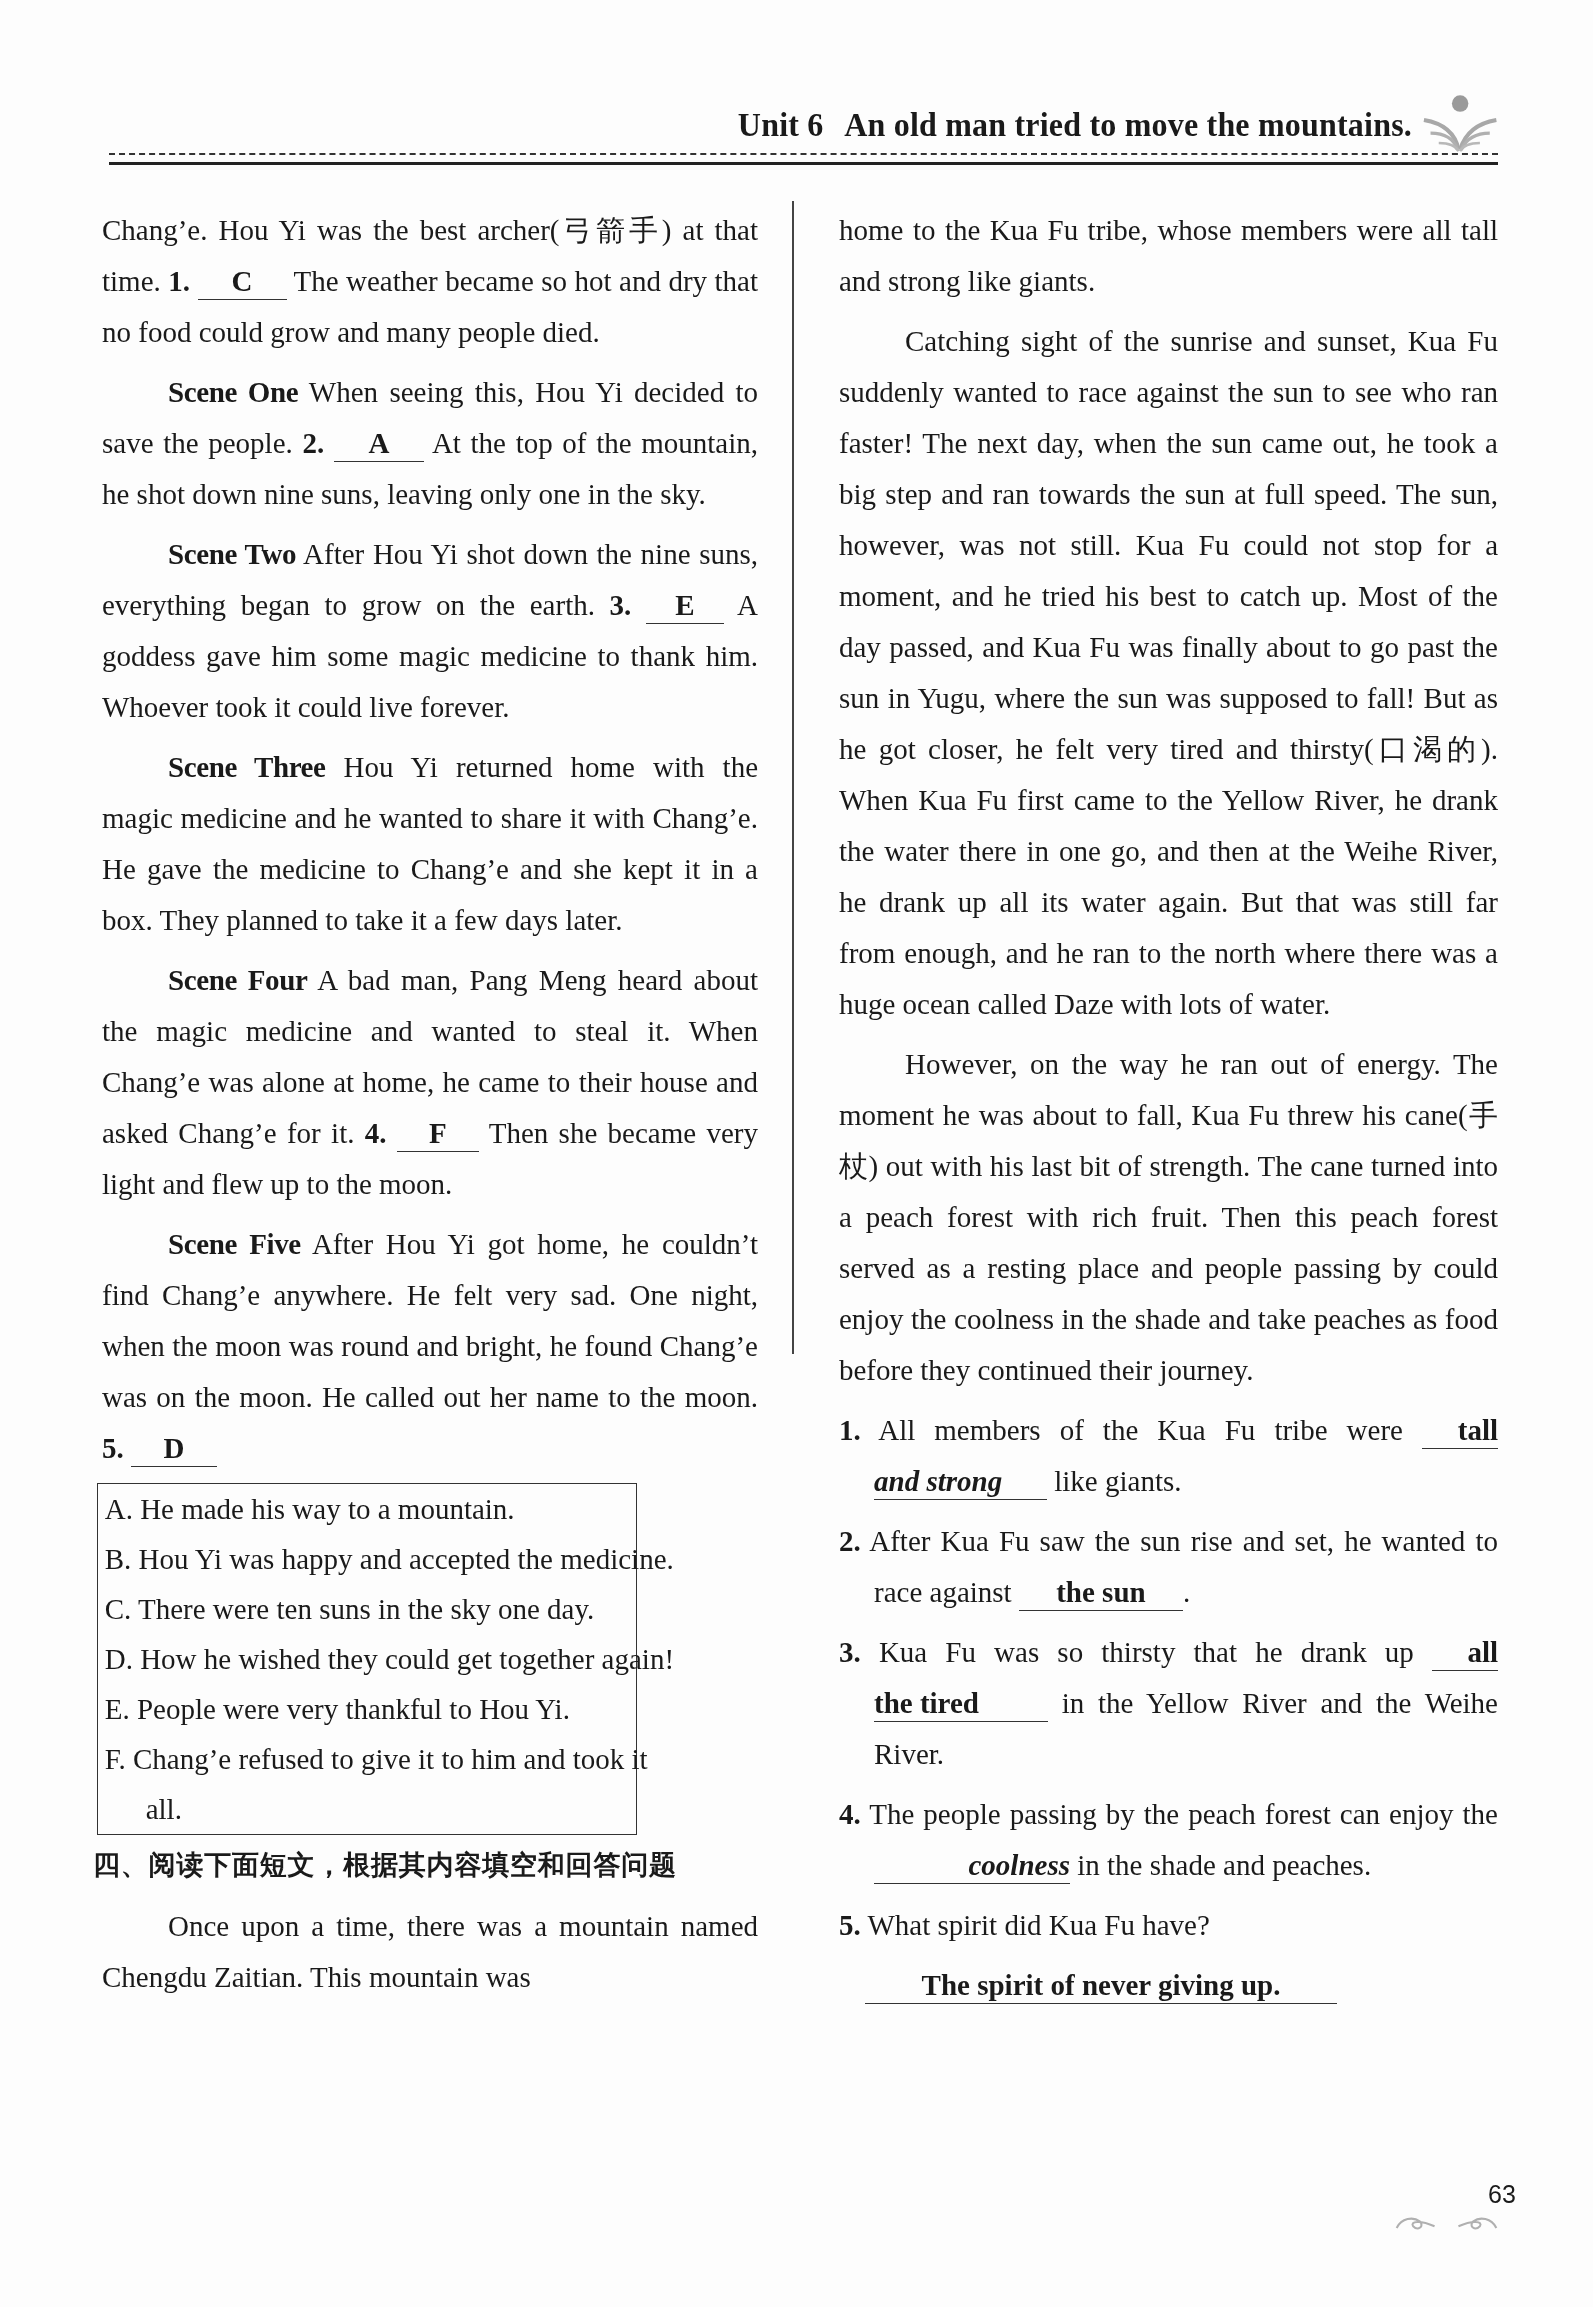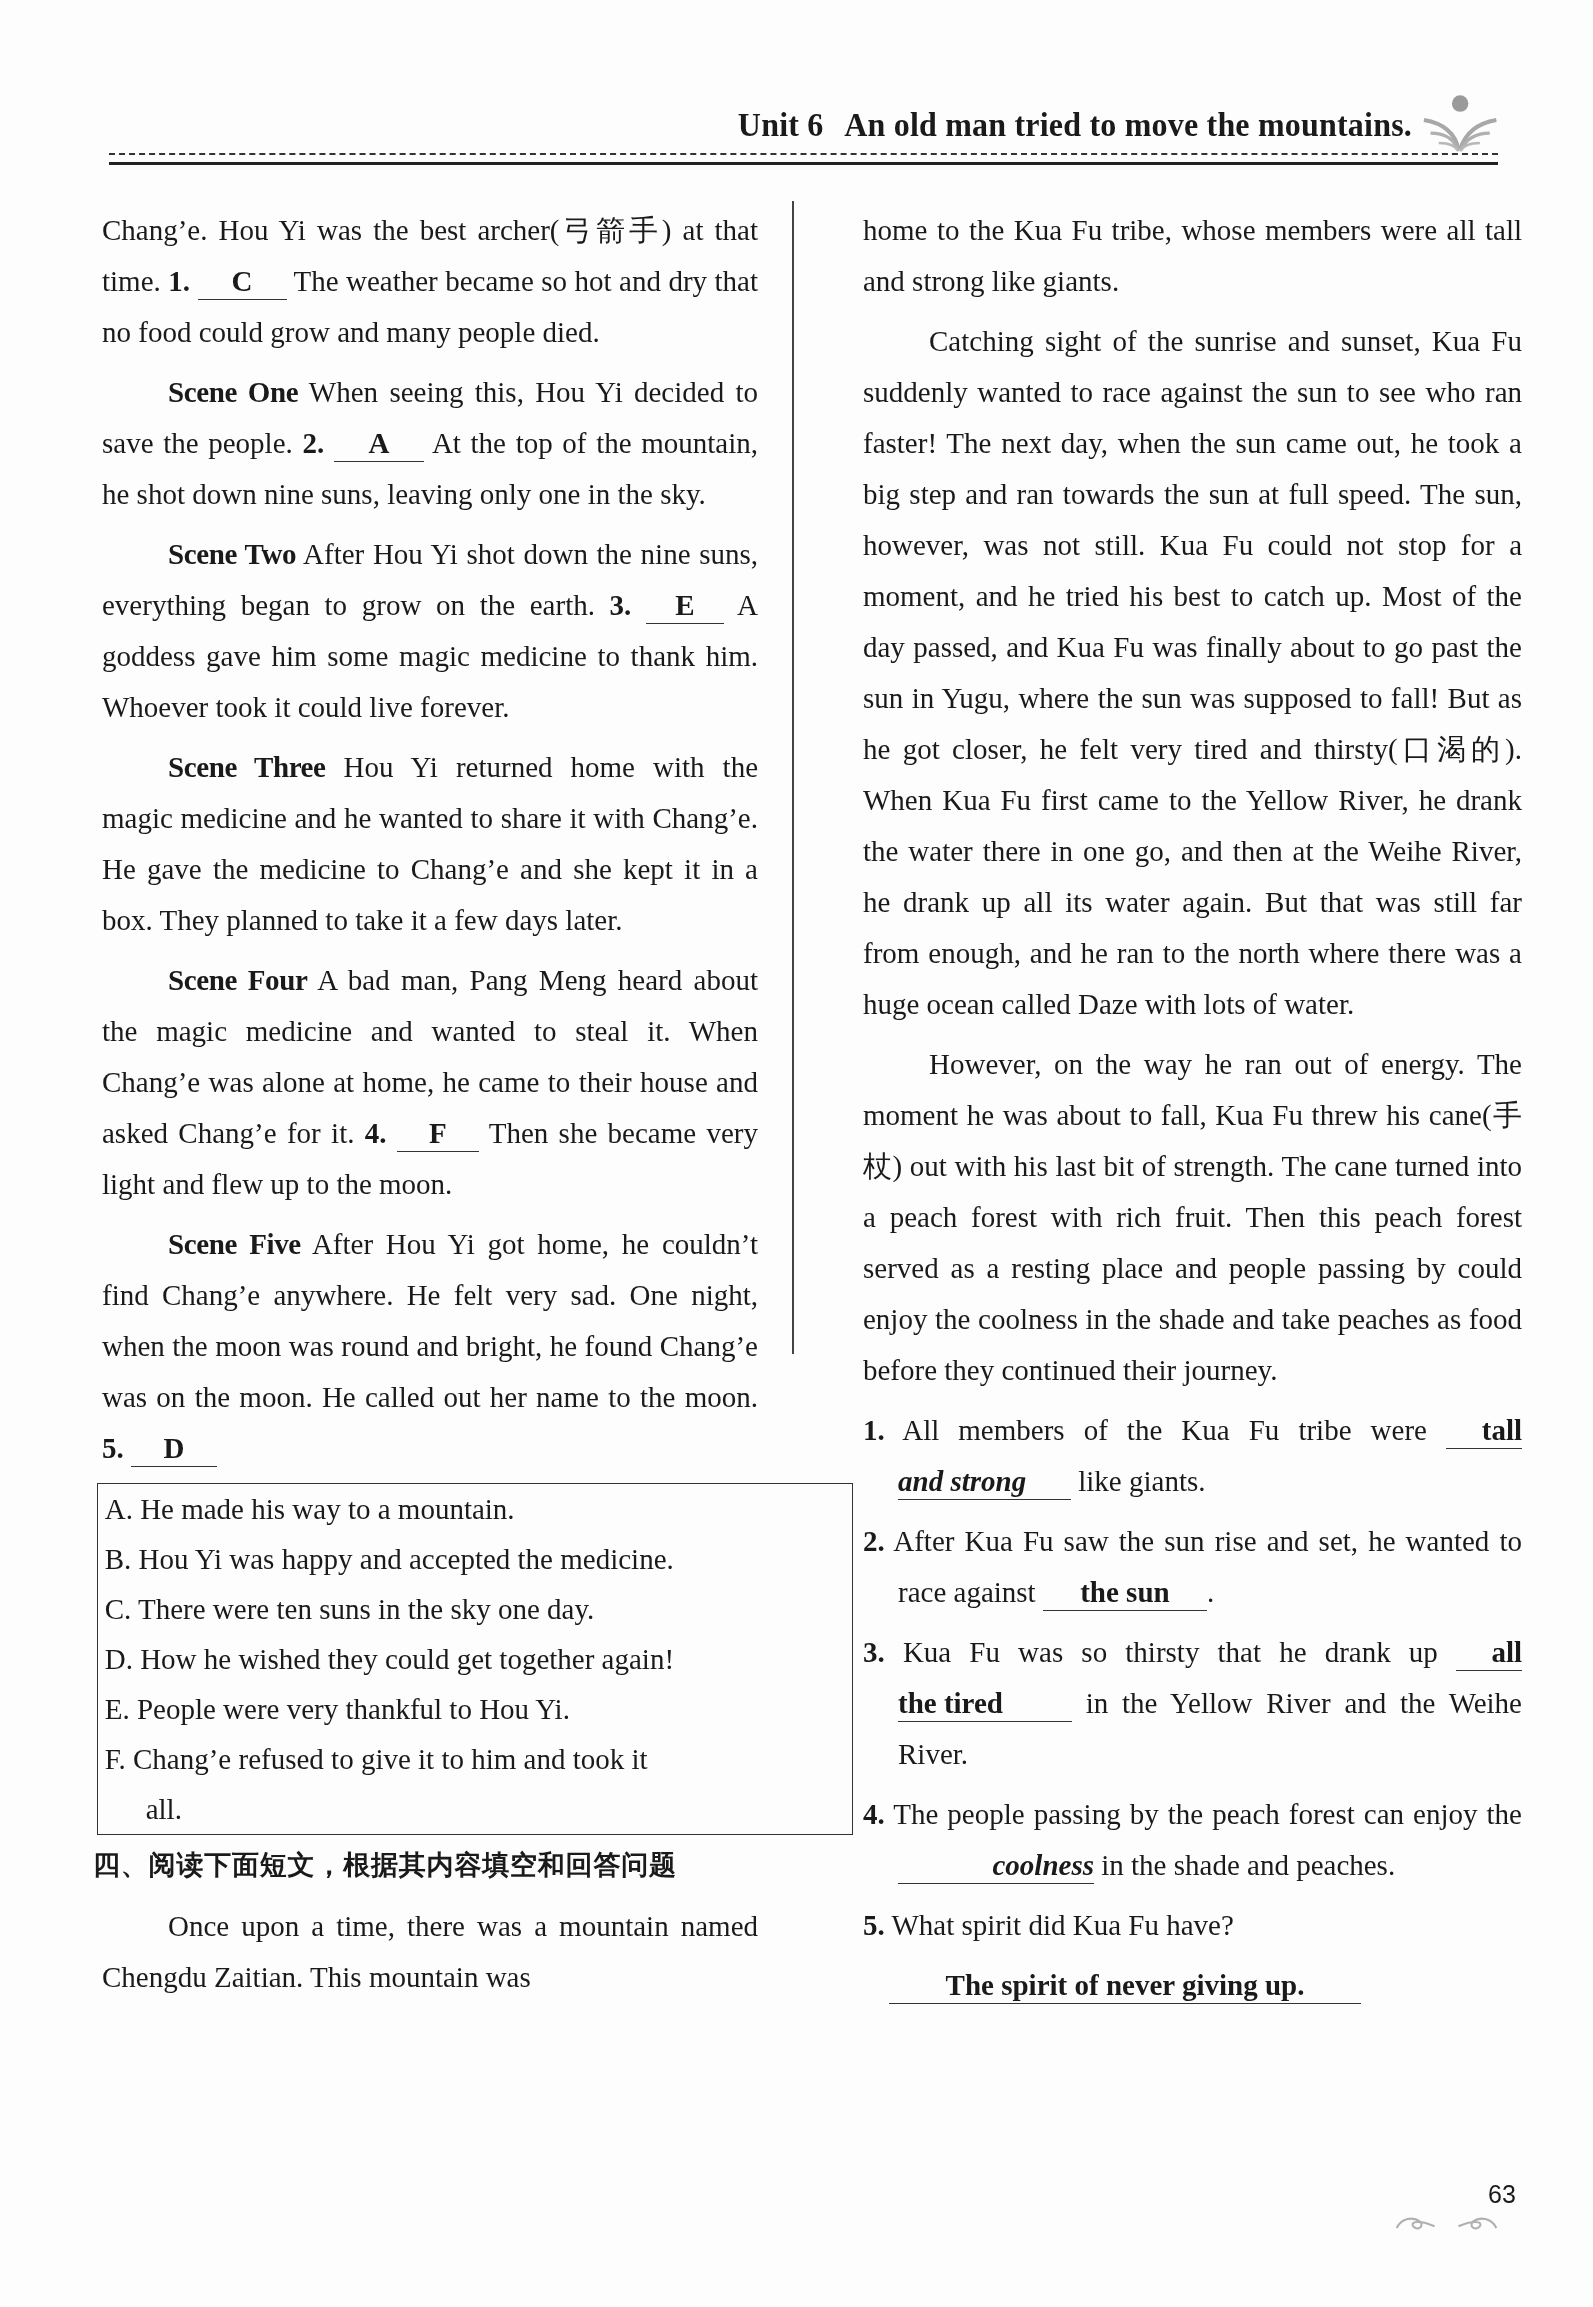--- a/index.html
+++ b/index.html
@@ -32,42 +32,42 @@
   }
   .header-ornament {
     position: absolute; right: 0; top: -6.6px; width: 79px; height: 61px;
   }
 
   .column {
     position: absolute; top: 196px;
     font-size: 29px; line-height: 51px;
   }
   .col-left { left: 93px; width: 674px; }
-  .col-right { left: 854px; width: 677px; }
+  .col-right { left: 830px; width: 677px; }
   .divider {
     position: absolute; left: 792px; top: 201px; width: 1.6px; height: 1153px;
     background: #444;
   }
   p { margin: 9px; text-align: justify; }
   .indent { text-indent: 66px; }
   .scene { font-weight: bold; font-family: "Liberation Serif", serif; letter-spacing: -0.4px; }
   .qnum { font-weight: bold; }
   .blank {
     display: inline-block; border-bottom: 1.6px solid #333;
     text-align: center; font-weight: bold; line-height: 36px; text-indent: 0;
   }
   .b1 { width: 89px; }
   .b2 { width: 90px; }
   .b3 { width: 78px; }
   .b4 { width: 82px; }
   .b5 { width: 86px; }
 
   .options-box {
     border: 1.6px solid #333;
-    margin-top: 6.6px; margin-left: 4.1px; width: 756px;
+    margin-top: 6.6px; margin-left: 4.1px; width: 540px;
     padding: 0 3.3px 0 6.6px;
     box-sizing: border-box;
     font-size: 29px; line-height: 50px;
   }
   .options-box .opt { white-space: nowrap; }
   .options-box .opt-cont { padding-left: 41px; }
 
   .section-heading {
     font-family: "DejaVu Sans", sans-serif; font-weight: bold; font-size: 27px;
     line-height: 54px; margin-top: 3.3px; letter-spacing: 0.8px;

